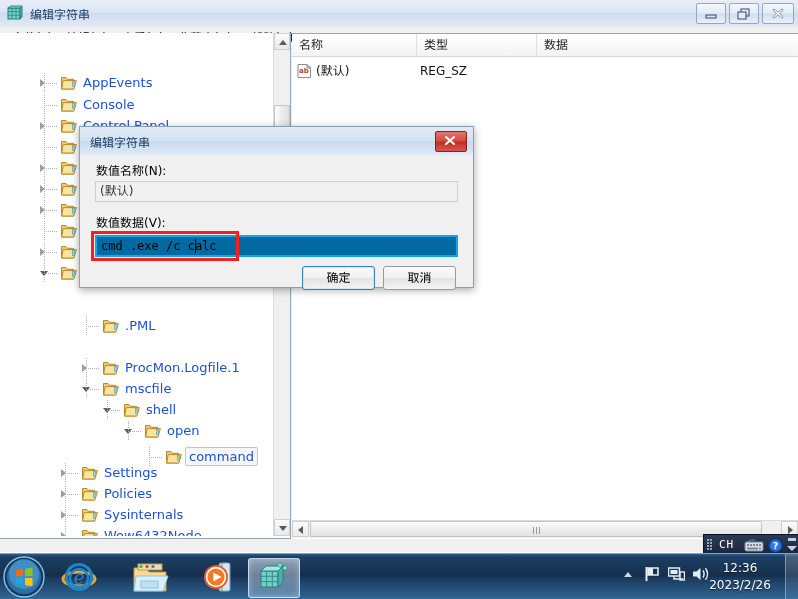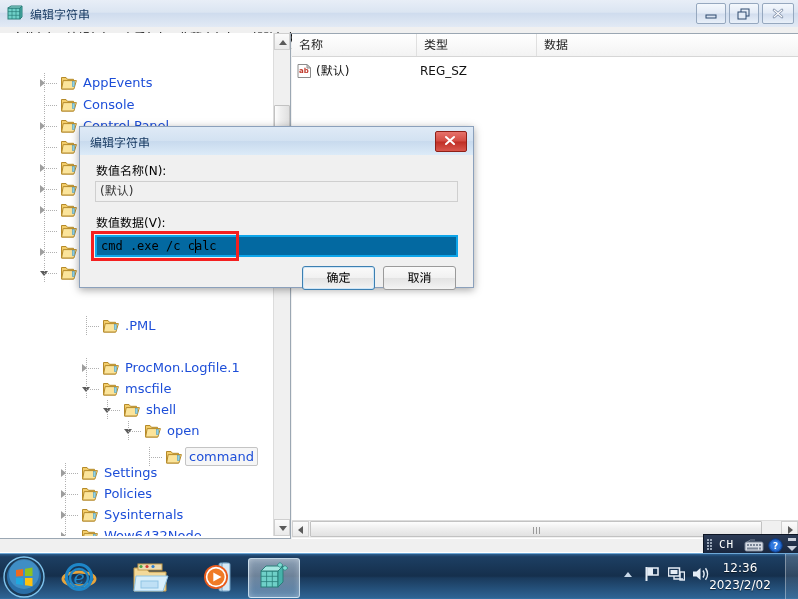--- a/index.html
+++ b/index.html
@@ -732,19 +732,19 @@
       <span class="tray-ico" style="right:88px;top:12px">
         <svg width="18" height="16" viewBox="0 0 18 16">
           <path d="M1 5.5 L4.5 5.5 L8.5 2 L8.5 14 L4.5 10.5 L1 10.5 Z" fill="#e4ecf5"></path>
           <path d="M11 4.5 A6.5 6.5 0 0 1 11 11.5" fill="none" stroke="#e4ecf5" stroke-width="1.5"></path>
           <path d="M13.5 2.2 A9.5 9.5 0 0 1 13.5 13.8" fill="none" stroke="#e4ecf5" stroke-width="1.5"></path>
         </svg>
       </span>
 
       <div id="clock">
         <div>12:36</div>
-        <div>2023/2/02</div>
+        <div>2023/2/26</div>
       </div>
       <div id="showdesktop"></div>
     </div>
   </div>
 
 </div>
 
 </body></html>

